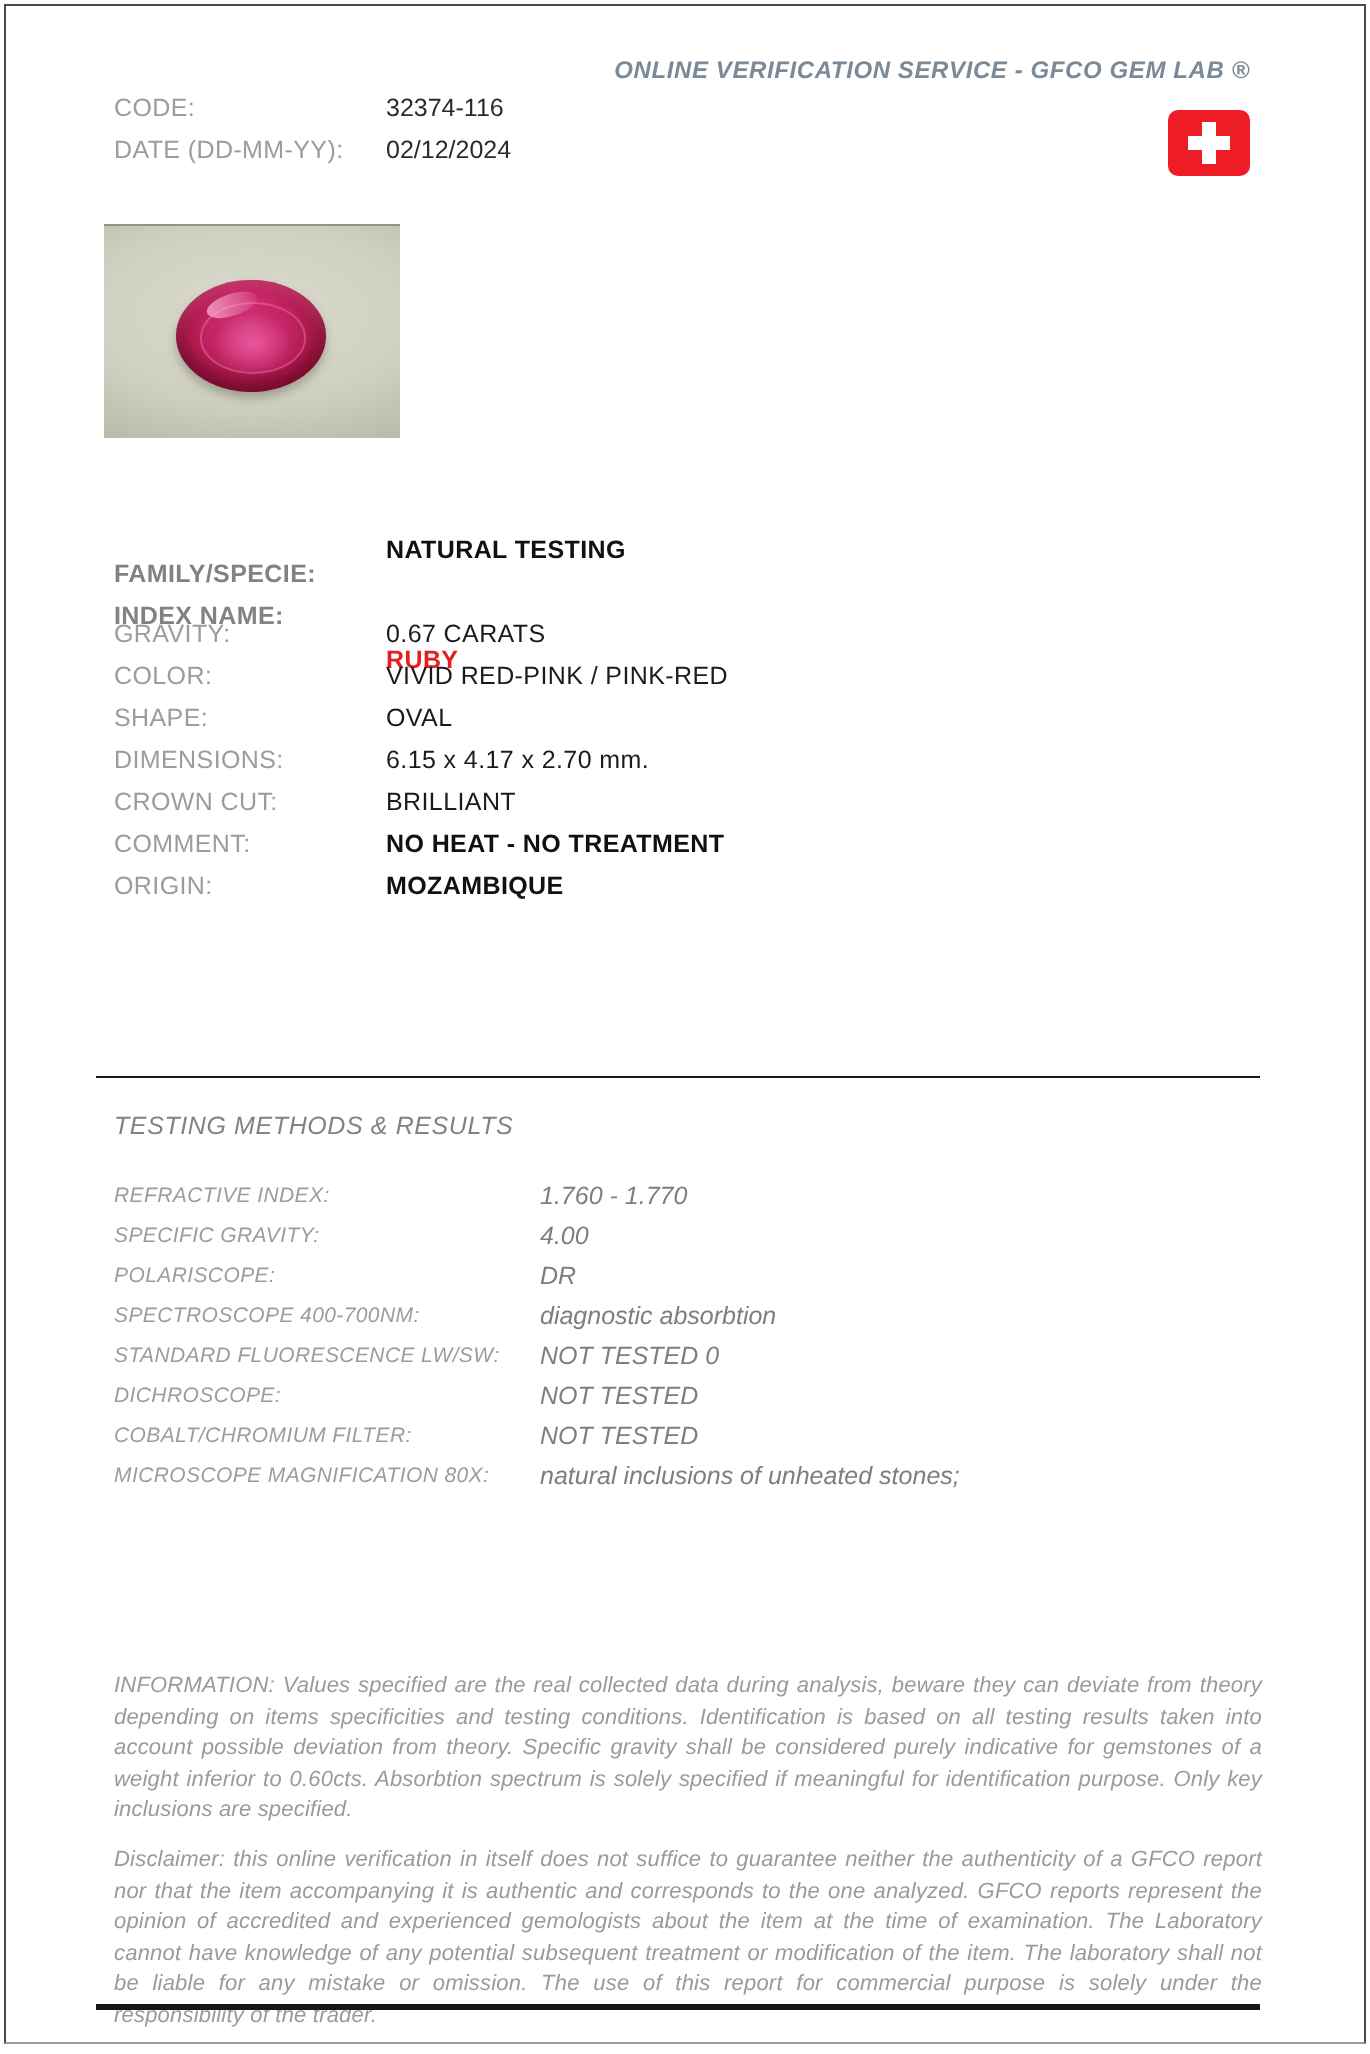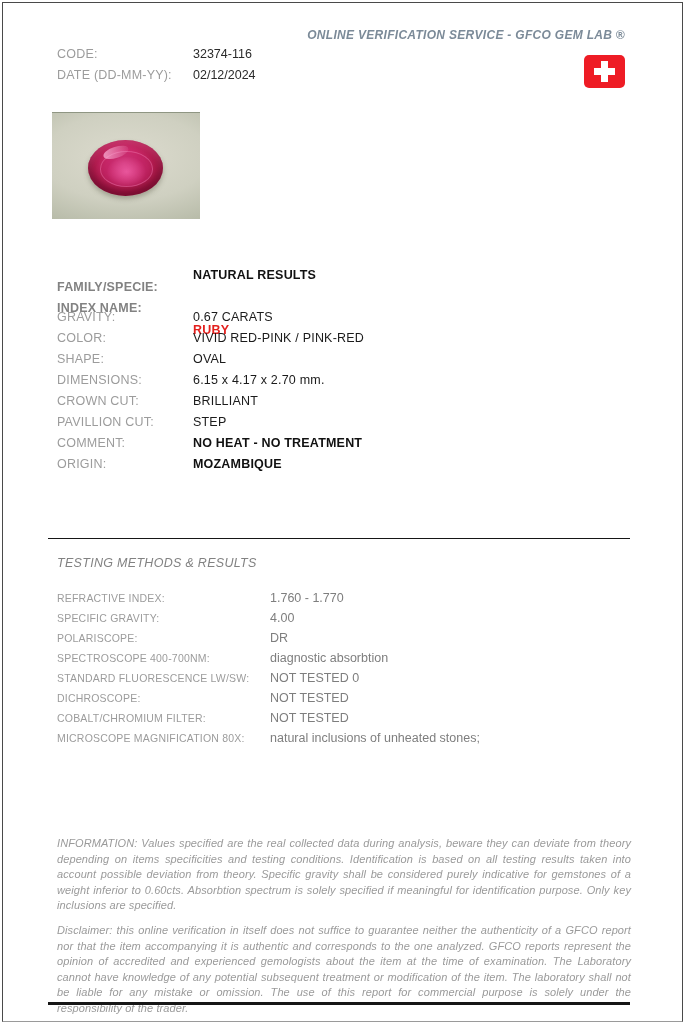--- a/index.html
+++ b/index.html
@@ -62,21 +62,21 @@
   .rule{position:absolute;left:48px;width:582px;background:#161616;}
   .rule.thin{top:538px;height:1px;}
   .rule.thick{top:1002px;height:3px;}
   
   .testing-heading{
     position:absolute;left:57px;top:556px;
     font-size:12.5px;font-weight:normal;font-style:italic;letter-spacing:.3px;
     color:var(--label-strong,#8a8a8a);
   }
   .testing{position:absolute;left:57px;top:588px;}
-  .trow{display:flex;height:20px;align-items:center;}
+  .trow{display:flex;height:20px;align-items:center;font-style:italic;}
   .tlabel{width:213px;font-size:10.5px;color:var(--label-gray,#9c9c9c);letter-spacing:.2px;line-height:20px;}
   .tvalue{font-size:12.5px;color:var(--test-gray,#7e7e7e);line-height:20px;}
   
   .para{
     position:absolute;left:57px;width:574px;margin:0;
     font-size:11px;font-style:italic;color:var(--para-gray,#9a9a9a);
     line-height:15.6px;text-align:justify;letter-spacing:.1px;
   }
   .para.info{top:836px;}
   .para.disclaimer{top:923px;}
@@ -102,21 +102,21 @@
 
   <div class="swiss-flag"></div>
 
   <div class="photo">
     <div class="gem"></div>
   </div>
 
   <div class="details">
     <div class="drow">
       <span class="dlabel strong">FAMILY/SPECIE:</span>
-      <span class="dvalue bold">NATURAL RESULTS</span>
+      <span class="dvalue bold">NATURAL TESTING</span>
     </div>
     <div class="drow">
       <span class="dlabel strong">INDEX NAME:</span>
       <span class="dvalue red">RUBY</span>
     </div>
     <div class="drow">
       <span class="dlabel">GRAVITY:</span>
       <span class="dvalue">0.67 CARATS</span>
     </div>
     <div class="drow">
@@ -127,24 +127,20 @@
       <span class="dlabel">SHAPE:</span>
       <span class="dvalue">OVAL</span>
     </div>
     <div class="drow">
       <span class="dlabel">DIMENSIONS:</span>
       <span class="dvalue">6.15 x 4.17 x 2.70 mm.</span>
     </div>
     <div class="drow">
       <span class="dlabel">CROWN CUT:</span>
       <span class="dvalue">BRILLIANT</span>
-    </div>
-    <div class="drow">
-      <span class="dlabel">PAVILLION CUT:</span>
-      <span class="dvalue">STEP</span>
     </div>
     <div class="drow">
       <span class="dlabel">COMMENT:</span>
       <span class="dvalue bold">NO HEAT - NO TREATMENT</span>
     </div>
     <div class="drow">
       <span class="dlabel">ORIGIN:</span>
       <span class="dvalue bold">MOZAMBIQUE</span>
     </div>
   </div>

